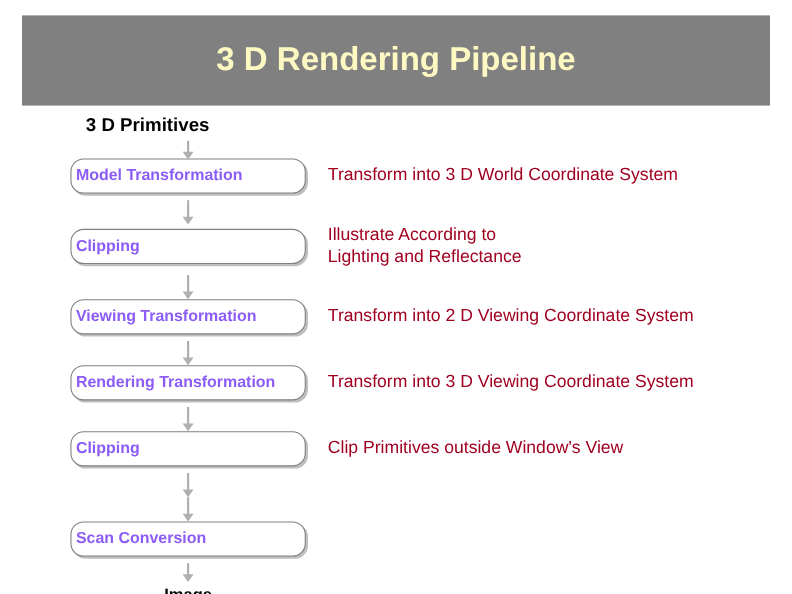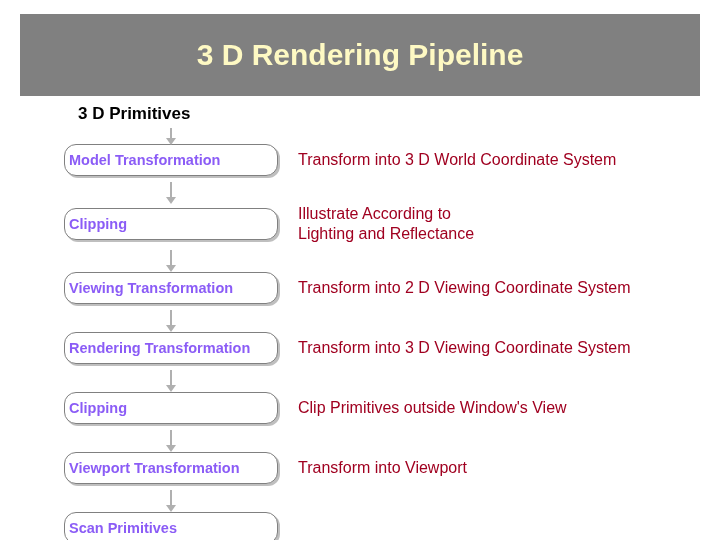--- a/index.html
+++ b/index.html
@@ -149,31 +149,27 @@
 
   <div class="row">
     <div class="stage-box">Clipping</div>
     <div class="desc">Clip Primitives outside Window's View</div>
   </div>
 
   <div class="arrow-gap">
       <div class="arrow"></div>
     </div>
 
-  <div class="row">
-    <div class="stage-box">Viewport Transformation</div>
-    <div class="desc">Transform into Viewport</div>
-  </div>
 
   <div class="arrow-gap">
       <div class="arrow"></div>
     </div>
 
   <div class="row">
-    <div class="stage-box">Scan Primitives</div>
+    <div class="stage-box">Scan Conversion</div>
   </div>
 
   <div class="arrow-wrap-top" style="height:18px;">
       <div class="arrow arrow-short"></div>
     </div>
 
   <div class="image-label">Image</div>
 
 </div>
 

